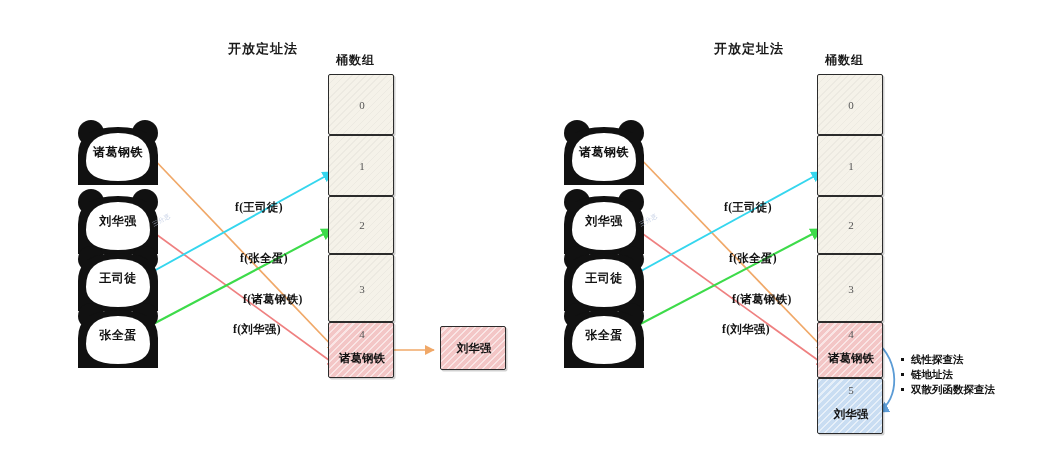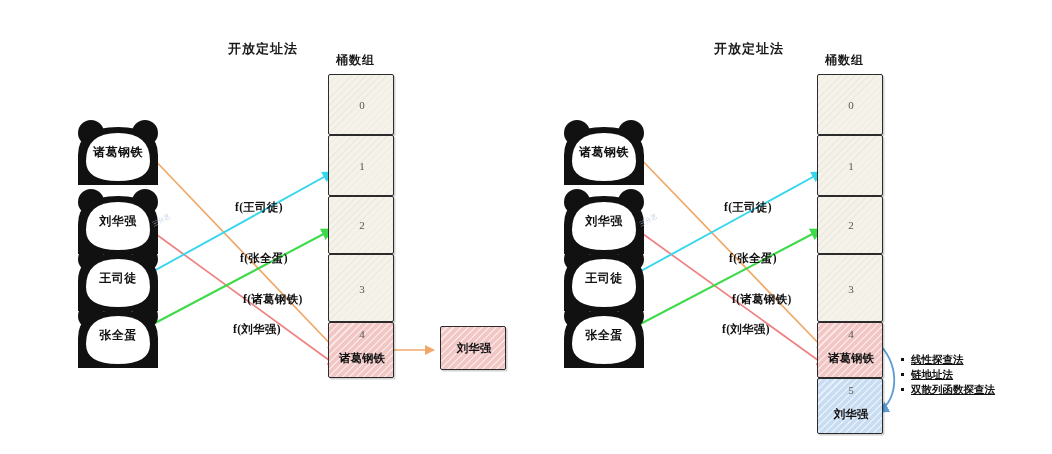--- a/index.html
+++ b/index.html
@@ -108,21 +108,21 @@
     letter-spacing:0.3px;
   }
 
   
   .probe-list{
     position:absolute;
     font-size:10.5px;color:#111;font-weight:700;
     line-height:15px;
     white-space:nowrap;
   }
-  .probe-list .li{position:relative;padding-left:11px;text-decoration:underline;}
+  .probe-list .li{position:relative;padding-left:11px;}
   .probe-list .li .dot{
     position:absolute;left:1px;top:6px;
     width:3px;height:3px;background:#111;
   }
 
   
   .watermark{
     position:absolute;
     font-size:6px;color:#b9c6e0;
     transform:rotate(-28deg);

